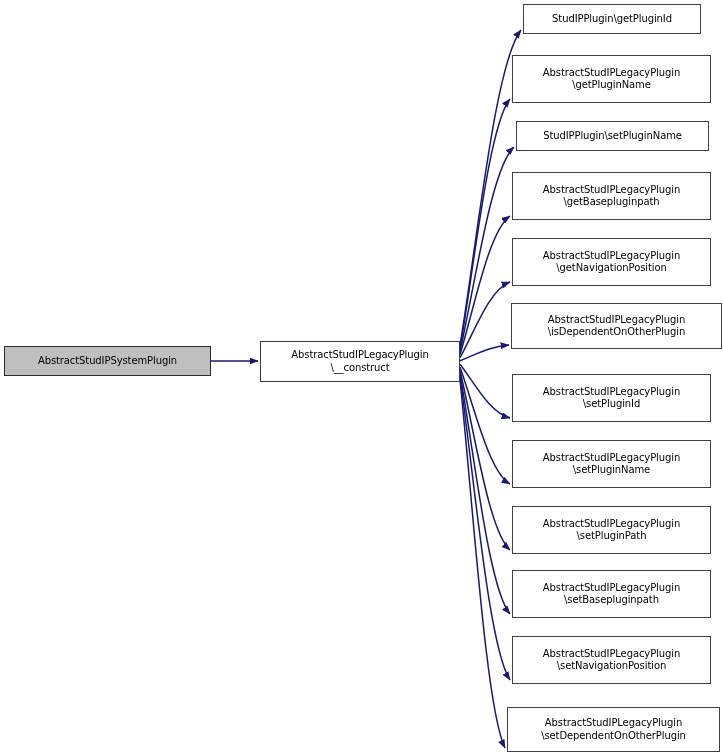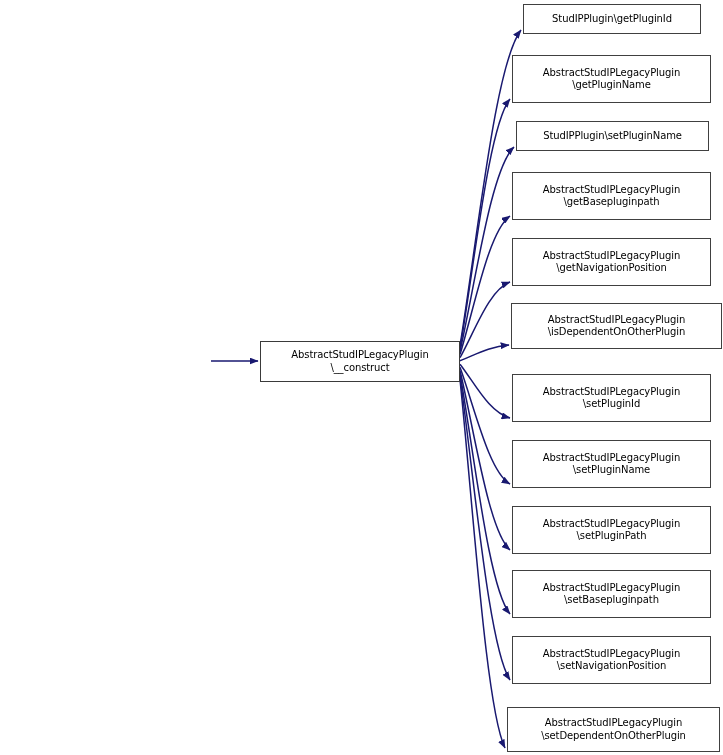--- a/index.html
+++ b/index.html
@@ -74,20 +74,23 @@
         <path d="M 460 360.71075 C 474.7 355.10075, 488.42 346.65, 509 345" fill="none" stroke="#191970" stroke-width="1.5" marker-end="url(#arrowhead)"></path>
         <path d="M 460 364.20258333333334 C 475 383.4125833333333, 489 412.35, 510 418" fill="none" stroke="#191970" stroke-width="1.5" marker-end="url(#arrowhead)"></path>
         <path d="M 460 367.3595833333333 C 475 409.00958333333335, 489 471.75, 510 484" fill="none" stroke="#191970" stroke-width="1.5" marker-end="url(#arrowhead)"></path>
         <path d="M 460 370.51658333333336 C 475 434.60658333333333, 489 531.15, 510 550" fill="none" stroke="#191970" stroke-width="1.5" marker-end="url(#arrowhead)"></path>
         <path d="M 460 373.5779166666667 C 475 459.4279166666667, 489 588.75, 510 614" fill="none" stroke="#191970" stroke-width="1.5" marker-end="url(#arrowhead)"></path>
         <path d="M 460 376.73491666666666 C 475 485.0249166666667, 489 648.15, 510 680" fill="none" stroke="#191970" stroke-width="1.5" marker-end="url(#arrowhead)"></path>
         <path d="M 460 379.581 C 473.5 510.991, 486.1 709.35, 505 748" fill="none" stroke="#191970" stroke-width="1.5" marker-end="url(#arrowhead)"></path>
       </g>
   </svg>
 
+  <div class="node highlight" id="node-caller" style="left: 4px; top: 346px; width: 207px; height: 30px;">
+    <span class="node-label">AbstractStudIPSystemPlugin</span>
+  </div>
 
   <div class="node center" id="node-center" style="left: 260px; top: 341px; width: 200px; height: 41px;">
     <span class="node-label">AbstractStudIPLegacyPlugin
 \__construct</span>
   </div>
 
   <div id="callee-nodes">
       <div class="node" style="left: 523px; top: 4px; width: 178px; height: 30px;"><span class="node-label">StudIPPlugin\getPluginId</span></div>
       <div class="node" style="left: 512px; top: 55px; width: 199px; height: 48px;"><span class="node-label">AbstractStudIPLegacyPlugin
 \getPluginName</span></div>

